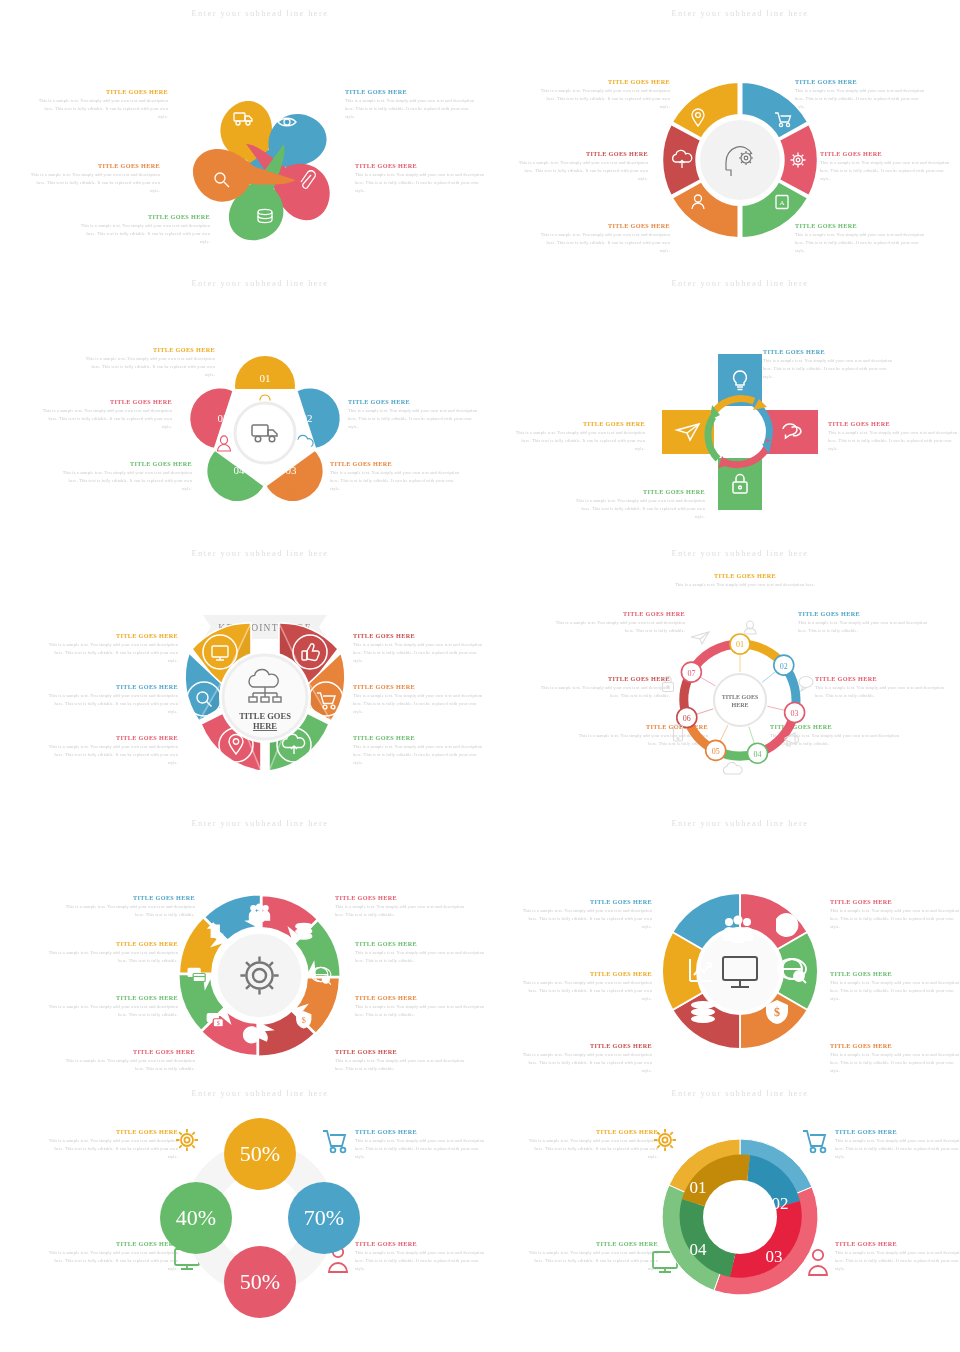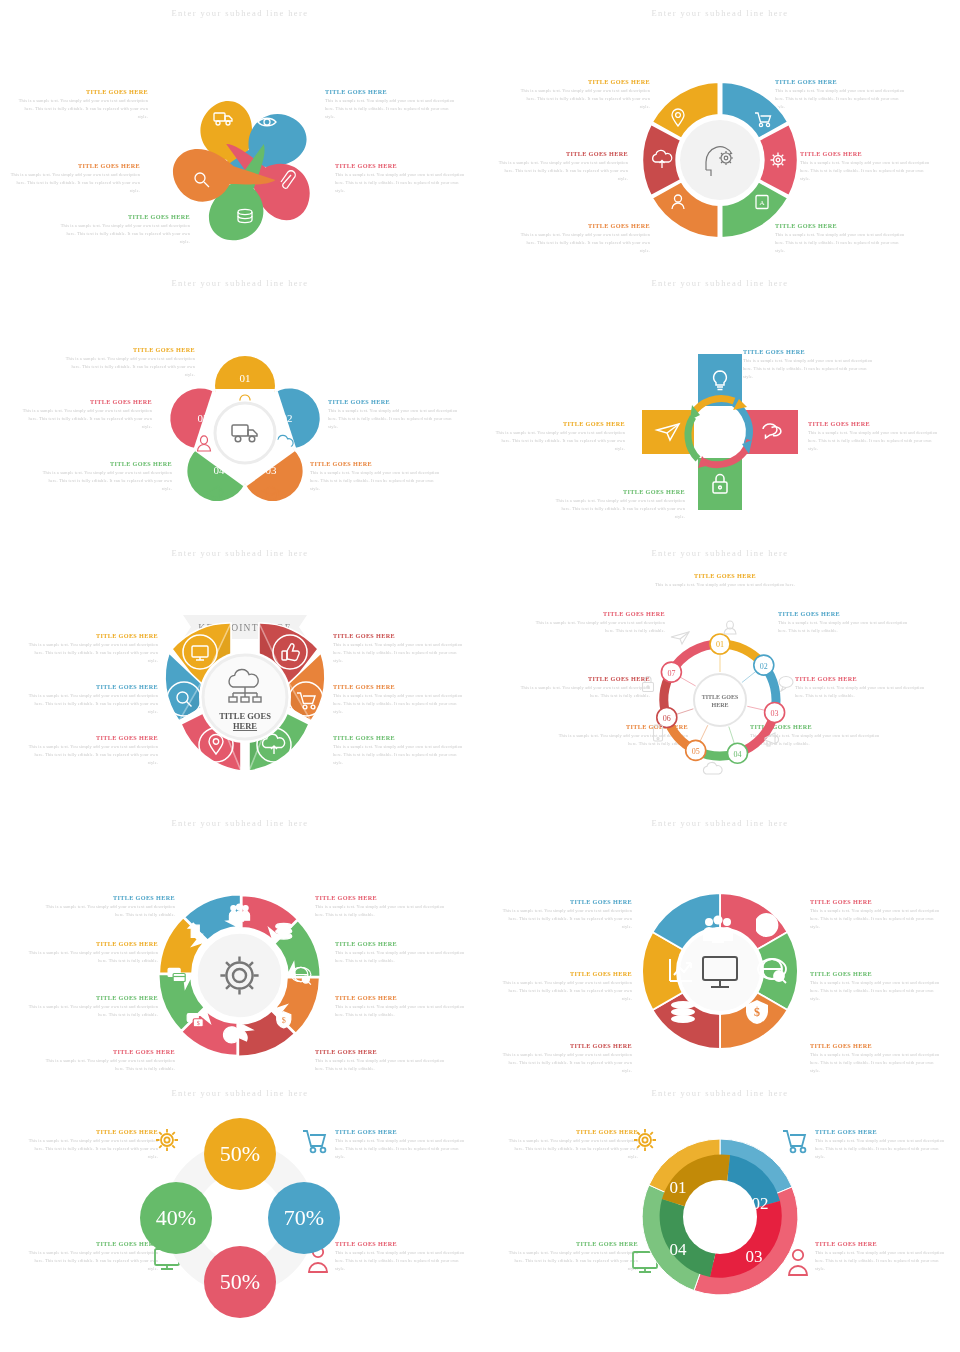--- a/index.html
+++ b/index.html
@@ -1,21 +1,21 @@
 <!DOCTYPE html>
 <html><head>
 <meta charset="utf-8">
 <style>
   * { margin:0; padding:0; box-sizing:border-box; }
   body {
     width:960px; height:1352px; background:#ffffff;
     font-family:"Liberation Serif", serif;
     overflow:hidden; position:relative;
   }
-  .grid { display:grid; grid-template-columns:480px 480px; grid-template-rows:270px 270px 270px 270px 272px; width:792px; height:1352px; }
+  .grid { display:grid; grid-template-columns:480px 480px; grid-template-rows:270px 270px 270px 270px 272px; width:792px; height:1352px;padding-left:20px; }
   .panel { position:relative; width:480px; overflow:hidden; }
   .subhead {
     position:absolute; top:8px; left:0; width:100%; text-align:center;
     font-size:8.5px; color:#dedede; letter-spacing:1.4px;
     font-family:"Liberation Serif", serif;
   }
   .txt { position:absolute; width:130px; }
   .txt .ttl { font-size:6.2px; font-weight:bold; letter-spacing:.35px; font-family:"Liberation Serif",serif; margin-bottom:2px; }
   .txt .bdy { font-size:4.4px; color:#c9c9c9; line-height:1.85; letter-spacing:.15px; }
   .tr { text-align:right; } .tl { text-align:left; }

